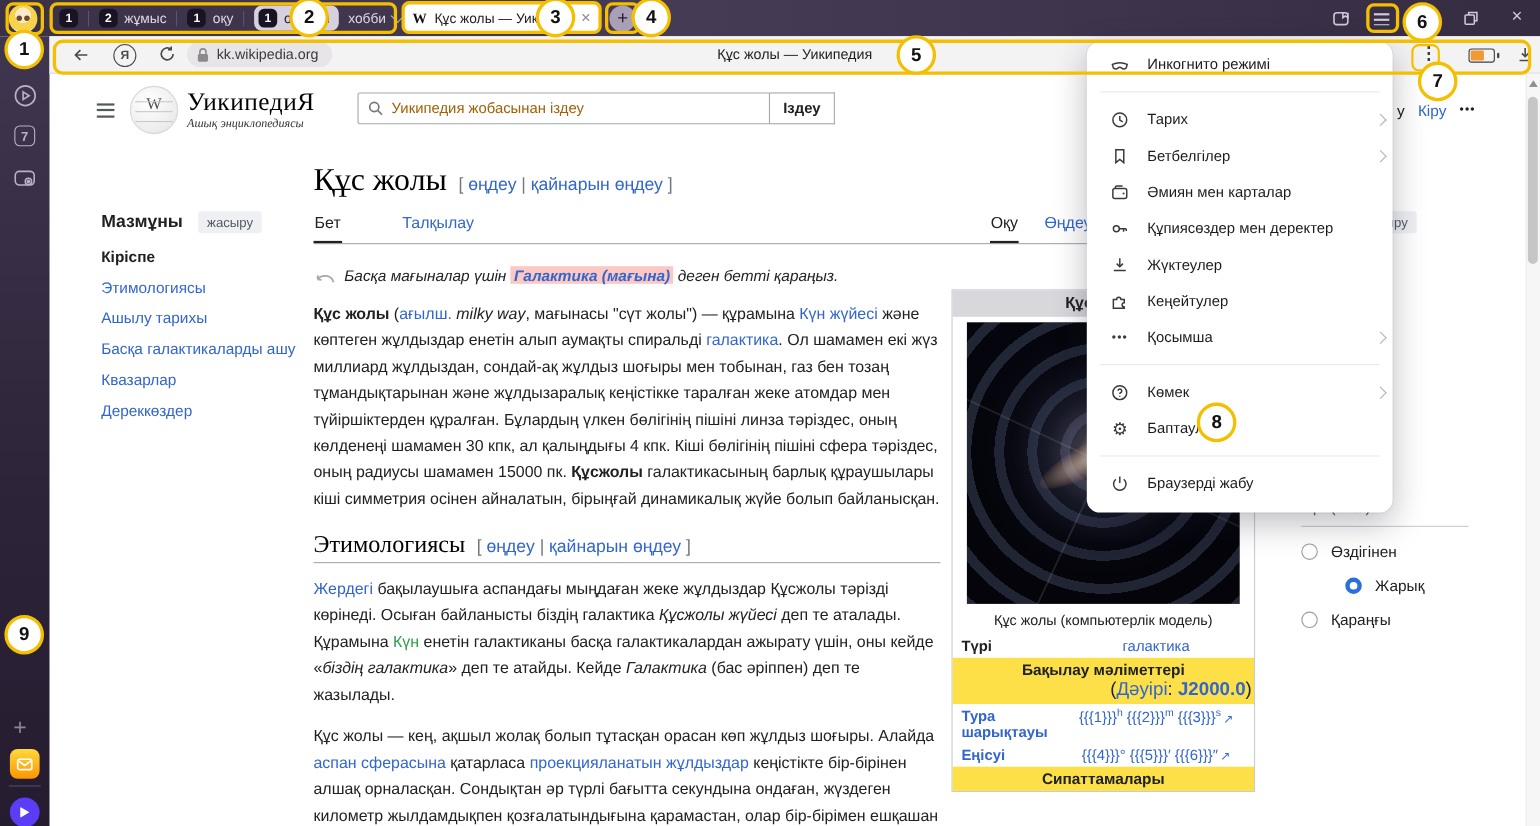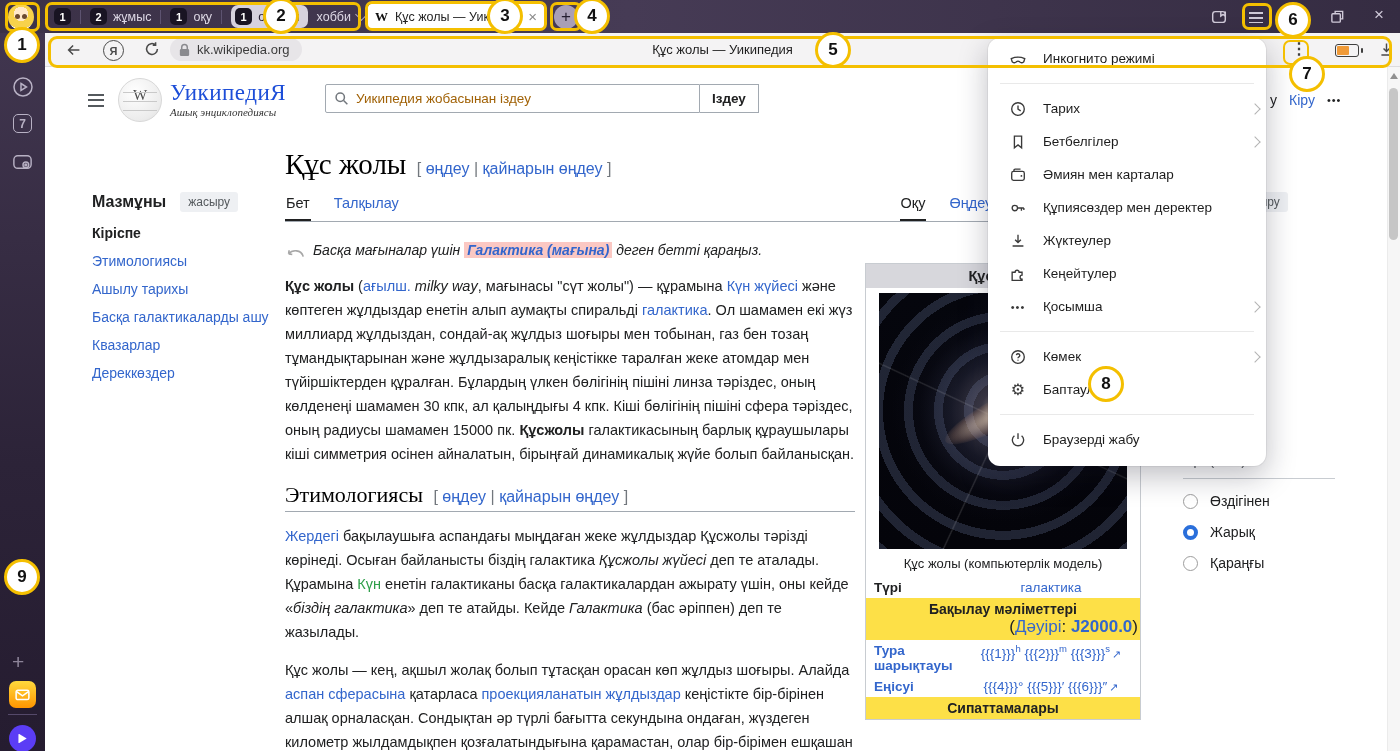--- a/index.html
+++ b/index.html
@@ -57,21 +57,21 @@
   .pinklnk{background:#fbc8c3;color:#3366cc;font-style:italic;font-weight:bold;padding:0 3px;}
   .it{font-style:italic;} .b{font-weight:bold;} .brk{color:#72777d;}
   .sup{vertical-align:super;font-size:9.5px;} .ext{font-size:11px;padding-left:2px;}
   .wikibars span{display:block;width:16px;height:2px;background:#54595d;margin:3.5px 0;}
   .wlogo{width:42px;height:42px;border-radius:50%;border:1px solid #d8d8d8;
          background:radial-gradient(circle at 38% 32%,#ffffff,#ececec 70%,#dcdcdc);position:relative;}
   .wlogo::before{content:"W";position:absolute;left:0;right:0;top:8px;text-align:center;
          font-family:"Liberation Serif",serif;font-size:15px;color:#4e4e4e;}
   .wlogo::after{content:"";position:absolute;left:4px;right:4px;top:13px;height:1px;background:#c9c9c9;
          box-shadow:0 9px 0 #c9c9c9,0 18px 0 #c9c9c9;}
-  .wordmark{font-family:"Liberation Serif",serif;font-size:23px;color:#1d4ed8;letter-spacing:.5px;}
+  .wordmark{font-family:"Liberation Serif",serif;font-size:23px;color:#000000;letter-spacing:.5px;}
   .tagline{font-family:"Liberation Serif",serif;font-style:italic;font-size:11px;color:#333;}
   .searchbox{display:flex;align-items:center;width:375px;height:29px;border:1px solid #a2a9b1;border-radius:2px 0 0 2px;
              box-sizing:border-box;background:#fff;padding:0 8px;gap:7px;}
   .searchph{color:#a16207;font-size:13.5px;text-align:right;}
   .searchbtn{height:29px;padding:0 12px;border:1px solid #a2a9b1;border-left:none;background:#fff;font-weight:bold;
              font-size:13.5px;color:#202122;display:flex;align-items:center;box-sizing:border-box;}
   .toc a,.toc .tocl{display:block;font-size:14px;color:#3366cc;margin:9px 0;line-height:19px;}
   .pill{background:#eef0f3;border-radius:3px;color:#54595d;font-size:12px;padding:3px 8px;}
   .h1{font-family:"Liberation Serif",serif;font-size:29px;color:#000;font-weight:normal;}
   .h2{font-family:"Liberation Serif",serif;font-size:22px;color:#000;font-weight:normal;}
@@ -274,21 +274,21 @@
     <div class="tocl">Квазарлар</div>
     <div class="tocl">Дереккөздер</div>
   </div>
 
   <div class="abs" style="left:285px;top:148px;width:570px;">
     <div>
       <span class="h1">Құс жолы</span>
       <span class="editlinks"><span class="brk">[ </span><span class="lnk">өңдеу</span><span class="brk"> | </span><span class="lnk">қайнарын өңдеу</span><span class="brk"> ]</span></span>
     </div>
     <div class="arttabs">
-      <div style="display:flex;">
+      <div style="display:flex;gap:32px;">
         <span class="t on">Бет</span>
         <span class="t">Талқылау</span>
       </div>
       <div style="display:flex;">
         <span class="t on">Оқу</span>
         <span class="t">Өңдеу</span>
         <span class="t">Қайнарын өңдеу</span>
         <span class="t" style="margin-right:0;">Өңд</span>
       </div>
     </div>
@@ -331,21 +331,21 @@
   </div>
 
   <div class="abs pill" style="left:1230px;top:192px;">жасыру</div>
   <div class="abs" style="left:1183px;top:452px;width:152px;">
     <div style="font-size:14px;color:#54595d;">Түс (beta)</div>
     <div style="height:1px;background:#c8ccd1;margin:10px 0 14px;"></div>
     <div class="approw" style="margin-bottom:15px;">
       <span class="radio"></span>
       <span>Өздігінен</span>
     </div>
-    <div class="approw" style="margin-bottom:15px;">
+    <div class="approw" style="margin-bottom:15px;justify-content:center;">
       <span class="radio on"></span>
       <span>Жарық</span>
     </div>
     <div class="approw">
       <span class="radio"></span>
       <span>Қараңғы</span>
     </div>
   </div>
 
   <div class="abs sbtrack"></div>

